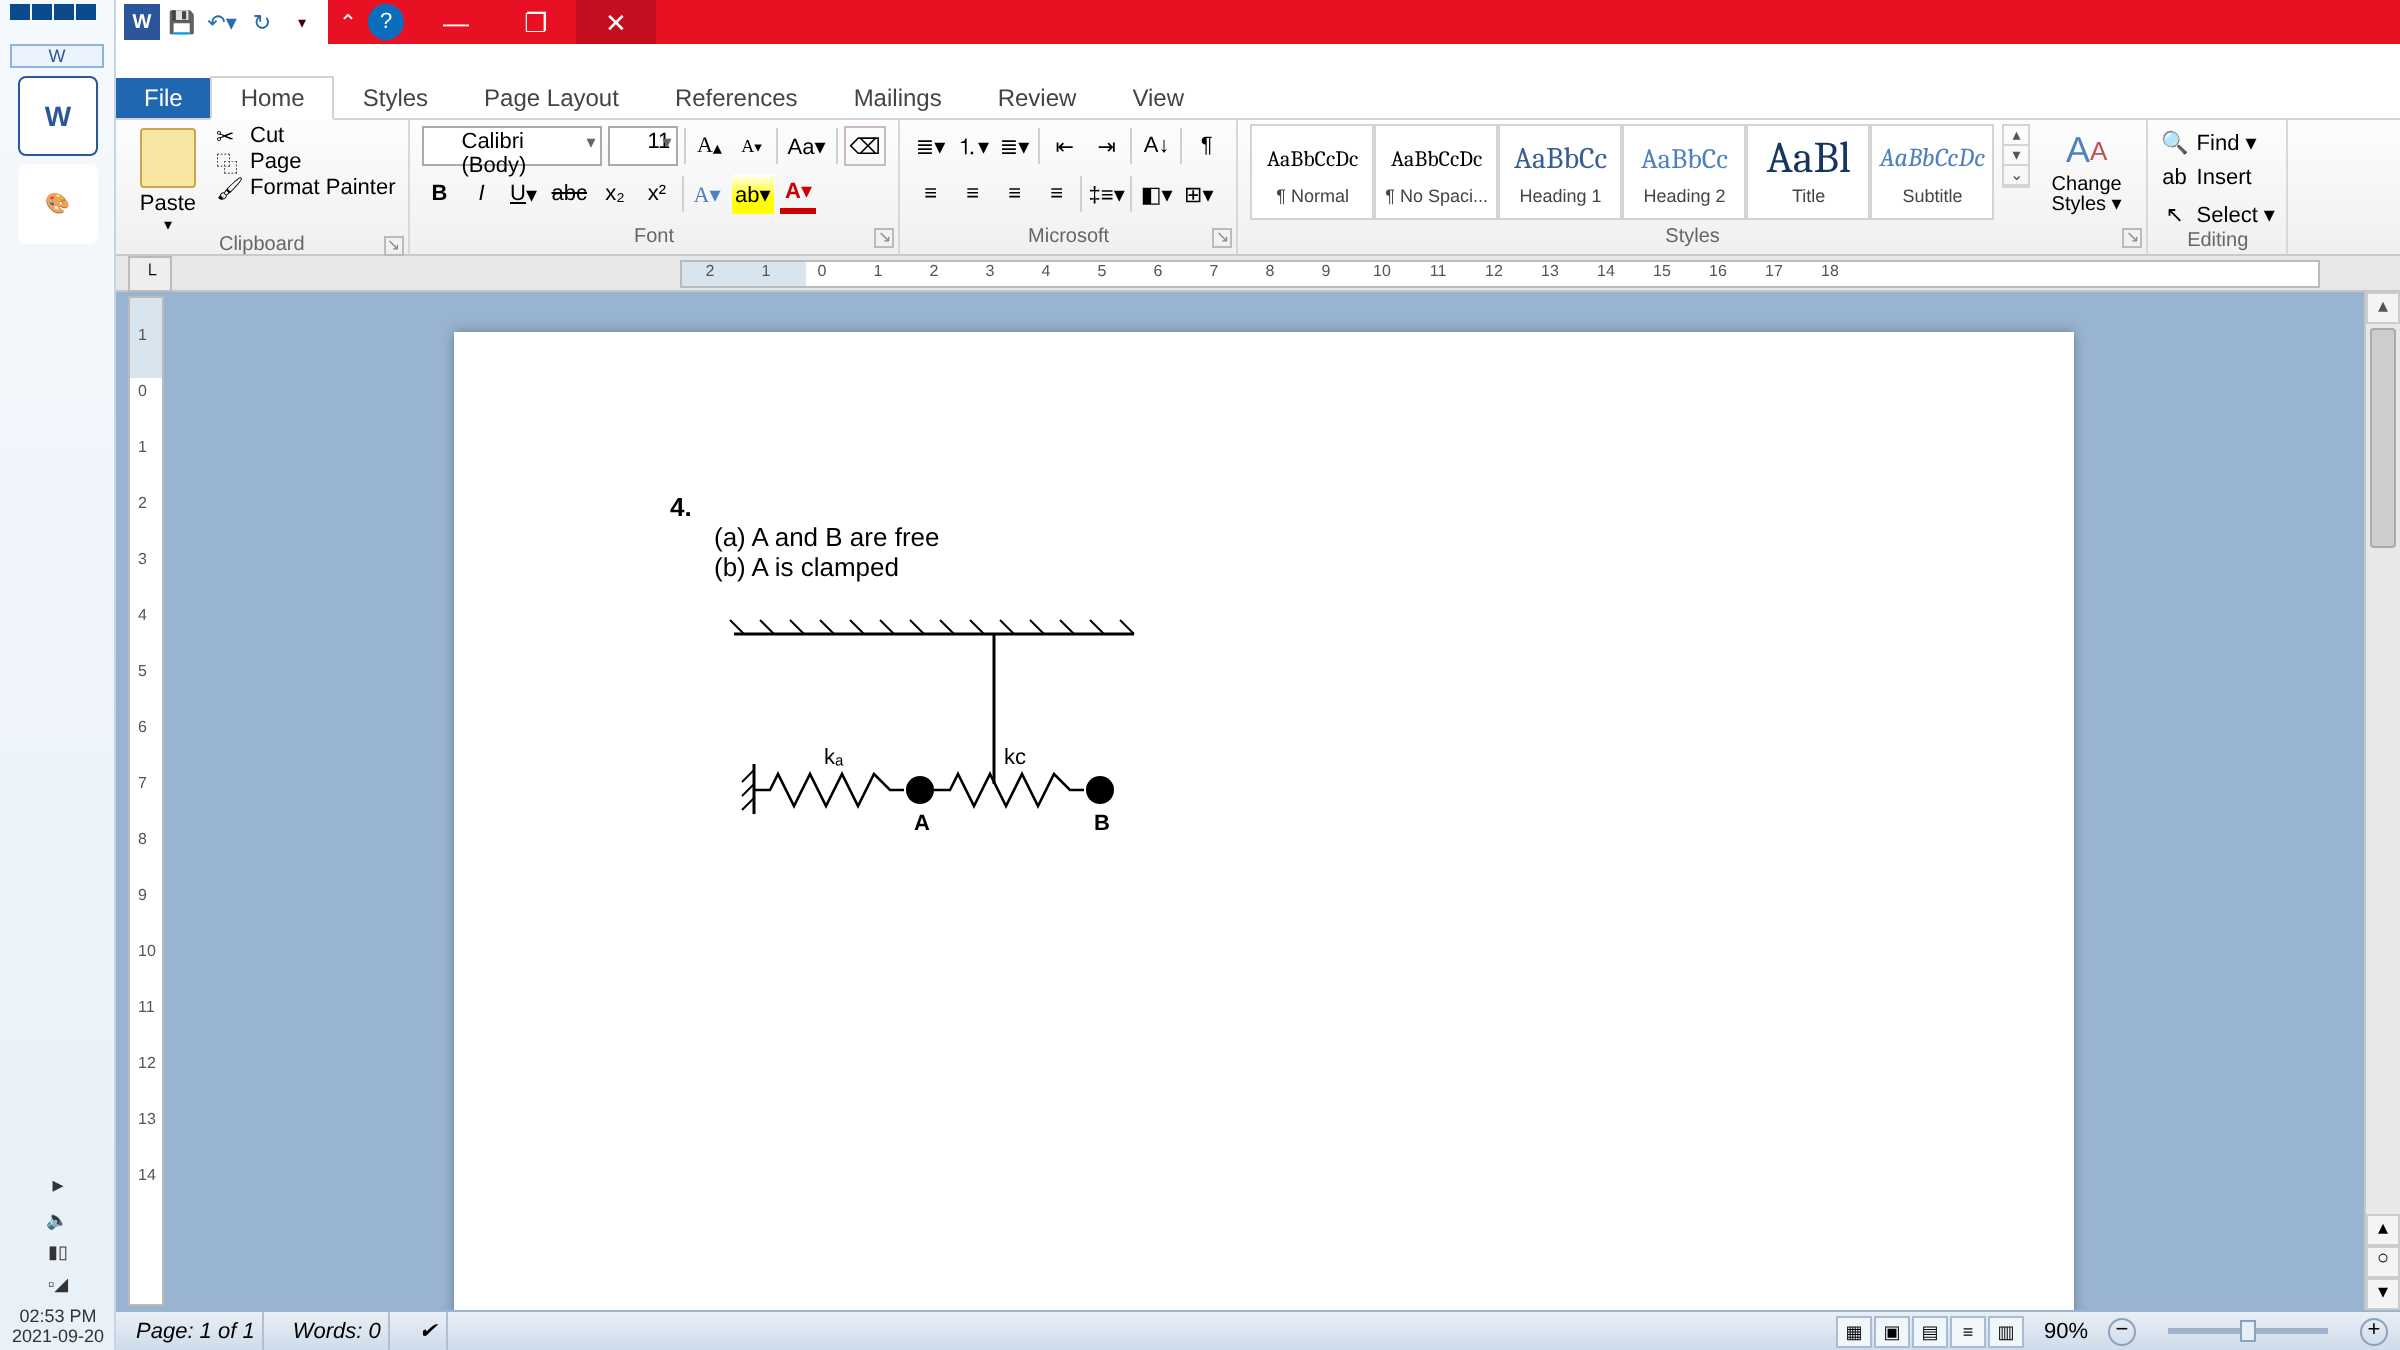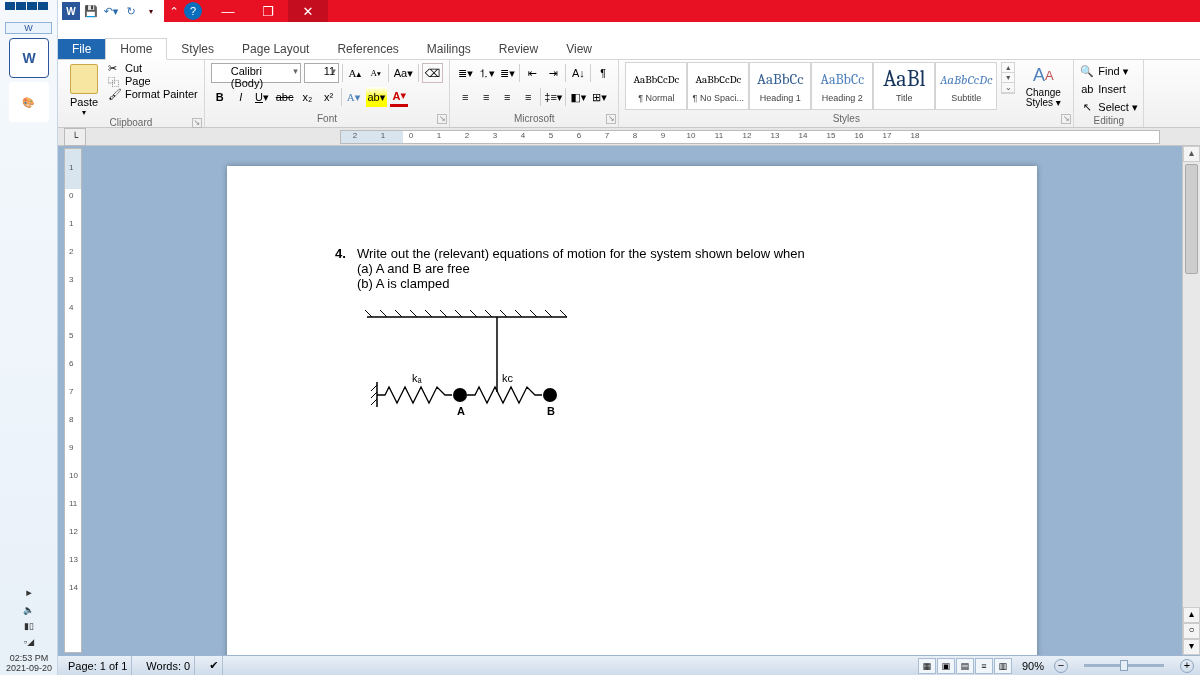--- a/index.html
+++ b/index.html
@@ -94,21 +94,21 @@
 
 
 .vscroll { width: 18px; background: #e8e8e8; border-left: 1px solid #c5c5c5; position: relative; }
 .vscroll .arrow { height: 16px; text-align: center; font-size: 10px; color: #555; background: #f4f4f4; border: 1px solid #ccc; }
 .vscroll .thumb { position: absolute; top: 18px; left: 2px; right: 2px; height: 110px; background: #cdcdcd; border: 1px solid #aaa; border-radius: 2px; }
 .vscroll .page-nav { position: absolute; bottom: 0; left: 0; right: 0; }
 .vscroll .page-nav div { height: 16px; text-align: center; font-size: 10px; background: #f4f4f4; border: 1px solid #ccc; }
 
 
 .statusbar { height: 20px; background: linear-gradient(#e9eff6, #cfdceb); border-top: 1px solid #9cb4cf; display: flex; align-items: center; font-size: 11px; padding: 0 6px; gap: 10px; }
-.statusbar .sb-item { display: flex; align-items: center; gap: 3px; padding: 0 4px; border-right: 1px solid #b0c0d4; height: 100%; }
+.statusbar .sb-item { display: flex; align-items: center; gap: 3px; padding: 0 4px; border-right: 1px solid #b0c0d4; height: 100%; font-style: italic; }
 .statusbar .spacer { flex: 1; }
 .statusbar .view-btns { display: flex; gap: 1px; }
 .statusbar .view-btns div { width: 18px; height: 16px; border: 1px solid #a8bdd4; background: #f1f6fb; font-size: 9px; display: flex; align-items: center; justify-content: center; }
 .statusbar .zoom-slider { width: 80px; height: 3px; background: #9fb4ca; position: relative; margin: 0 6px; }
 .statusbar .zoom-slider .thumb { position: absolute; left: 36px; top: -4px; width: 8px; height: 11px; background: #e8eef5; border: 1px solid #8aa3bd; }
 </style>
 </head>
 <body>
 
 <div class="win-strip">
@@ -368,21 +368,21 @@
           <div class="vtick" style="top: 350px;">11</div>
           <div class="vtick" style="top: 378px;">12</div>
           <div class="vtick" style="top: 406px;">13</div>
           <div class="vtick" style="top: 434px;">14</div>
         </div>
     </div>
     <div class="doc-scroll">
       <div class="page">
         <div class="question">
           <span class="num">4.</span>
-          <span>Write out the (relevant) equations of motion for the system shown below when</span><br>
+          <br>
           <span>(a) A and B are free</span><br>
           <span>(b) A is clamped</span>
         </div>
         <div class="figure">
           <svg width="260" height="120" viewBox="0 0 260 120">
 
             <line x1="20" y1="10" x2="220" y2="10" stroke="#000" stroke-width="1.5"></line>
             <g stroke="#000" stroke-width="1">
               <line x1="25" y1="10" x2="18" y2="3"></line>
                 <line x1="40" y1="10" x2="33" y2="3"></line>

